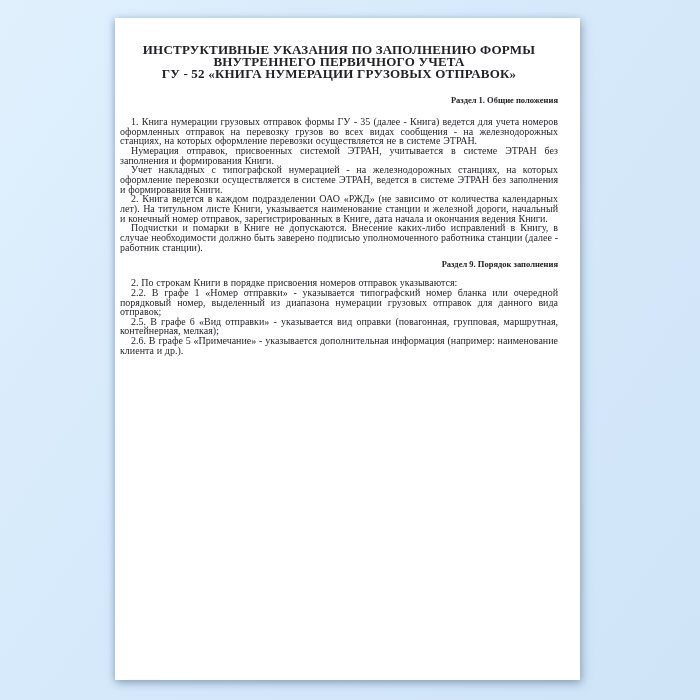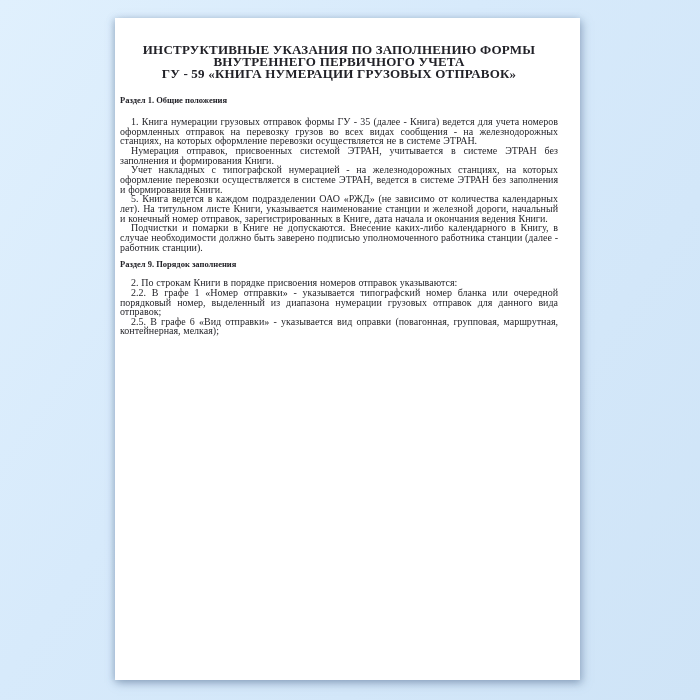--- a/index.html
+++ b/index.html
@@ -32,21 +32,21 @@
   .title {
     margin-top: 26px;
     text-align: center;
     font-weight: bold;
     font-size: 13px;
     line-height: 12px;
     letter-spacing: 0.2px;
     color: #222228;
   }
   .section-heading {
-    text-align: left;
+    text-align: right;
     font-weight: bold;
     font-size: 8.5px;
     line-height: 10px;
     color: #222228;
   }
   .section-heading.s1 {
     margin-top: 15px;
     margin-bottom: 12px;
   }
   .section-heading.s2 {
@@ -63,33 +63,34 @@
   }
 </style>
 </head>
 <body>
 
 <div class="paper">
   <div class="content">
 
     <div class="title">
       <div>ИНСТРУКТИВНЫЕ УКАЗАНИЯ ПО ЗАПОЛНЕНИЮ ФОРМЫ ВНУТРЕННЕГО ПЕРВИЧНОГО УЧЕТА</div>
-      <div>ГУ - 59 «КНИГА НУМЕРАЦИИ ГРУЗОВЫХ ОТПРАВОК»</div>
+      <div>ГУ - 52 «КНИГА НУМЕРАЦИИ ГРУЗОВЫХ ОТПРАВОК»</div>
     </div>
 
     <div>
       <div class="section-heading s1">Раздел 1. Общие положения</div>
       <p class="body-par">1. Книга нумерации грузовых отправок формы ГУ - 35 (далее - Книга) ведется для учета номеров оформленных отправок на перевозку грузов во всех видах сообщения - на железнодорожных станциях, на которых оформление перевозки осуществляется не в системе ЭТРАН.</p>
       <p class="body-par">Нумерация отправок, присвоенных системой ЭТРАН, учитывается в системе ЭТРАН без заполнения и формирования Книги.</p>
       <p class="body-par">Учет накладных с типографской нумерацией - на железнодорожных станциях, на которых оформление перевозки осуществляется в системе ЭТРАН, ведется в системе ЭТРАН без заполнения и формирования Книги.</p>
-      <p class="body-par">5. Книга ведется в каждом подразделении ОАО «РЖД» (не зависимо от количества календарных лет). На титульном листе Книги, указывается наименование станции и железной дороги, начальный и конечный номер отправок, зарегистрированных в Книге, дата начала и окончания ведения Книги.</p>
-      <p class="body-par">Подчистки и помарки в Книге не допускаются. Внесение каких-либо календарного в Книгу, в случае необходимости должно быть заверено подписью уполномоченного работника станции (далее - работник станции).</p>
+      <p class="body-par">2. Книга ведется в каждом подразделении ОАО «РЖД» (не зависимо от количества календарных лет). На титульном листе Книги, указывается наименование станции и железной дороги, начальный и конечный номер отправок, зарегистрированных в Книге, дата начала и окончания ведения Книги.</p>
+      <p class="body-par">Подчистки и помарки в Книге не допускаются. Внесение каких-либо исправлений в Книгу, в случае необходимости должно быть заверено подписью уполномоченного работника станции (далее - работник станции).</p>
     </div>
 
     <div>
       <div class="section-heading s2">Раздел 9. Порядок заполнения</div>
       <p class="body-par">2. По строкам Книги в порядке присвоения номеров отправок указываются:</p>
       <p class="body-par">2.2. В графе 1 «Номер отправки» - указывается типографский номер бланка или очередной порядковый номер, выделенный из диапазона нумерации грузовых отправок для данного вида отправок;</p>
       <p class="body-par">2.5. В графе 6 «Вид отправки» - указывается вид оправки (повагонная, групповая, маршрутная, контейнерная, мелкая);</p>
+      <p class="body-par">2.6. В графе 5 «Примечание» - указывается дополнительная информация (например: наименование клиента и др.).</p>
     </div>
 
   </div>
 </div>
 
 </body></html>

